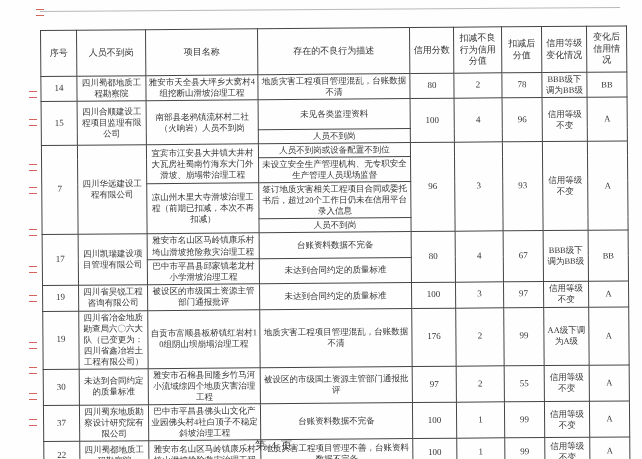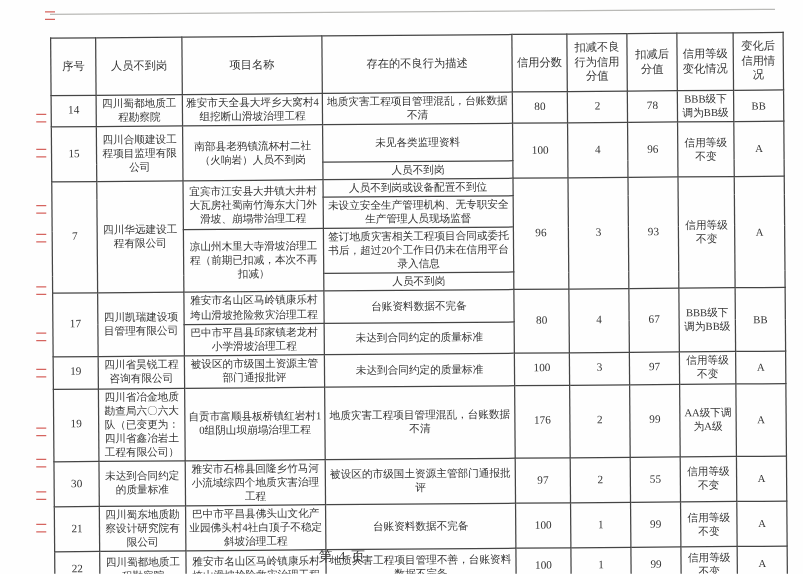--- a/index.html
+++ b/index.html
@@ -179,21 +179,21 @@
         <td>雅安市石棉县回隆乡竹马河小流域综四个地质灾害治理工程</td>
         <td>被设区的市级国土资源主管部门通报批评</td>
         <td class="num">97</td>
         <td class="num">2</td>
         <td class="num">55</td>
         <td>信用等级不变</td>
         <td>A</td>
       </tr>
 
       <tr style="height:28px">
-        <td class="num">21</td>
+        <td class="num">37</td>
         <td>四川蜀东地质勘察设计研究院有限公司</td>
         <td>巴中市平昌县佛头山文化产业园佛头村4社白顶子不稳定斜坡治理工程</td>
         <td>台账资料数据不完备</td>
         <td class="num">100</td>
         <td class="num">1</td>
         <td class="num">99</td>
         <td>信用等级不变</td>
         <td>A</td>
       </tr>
 

